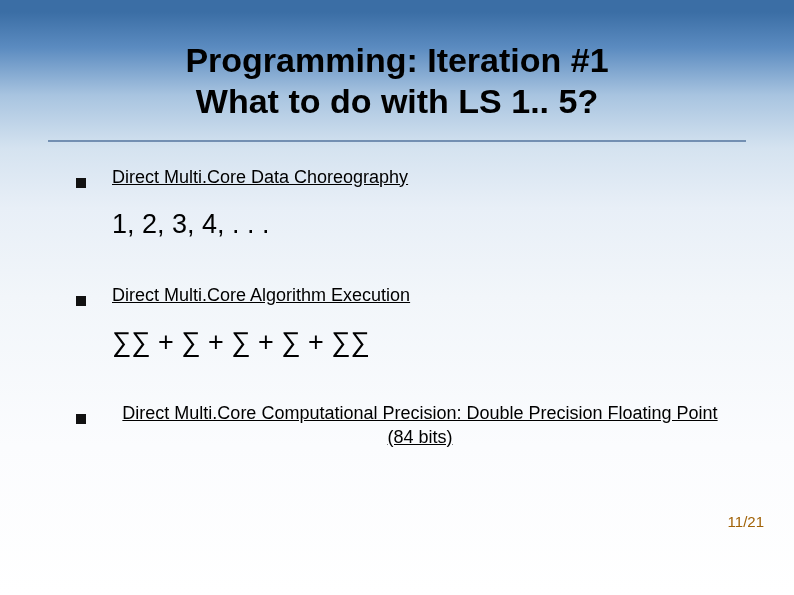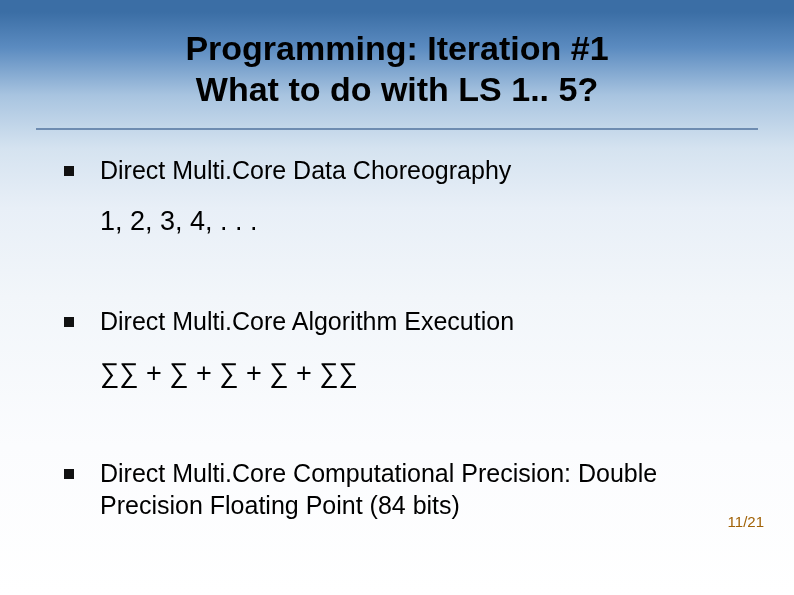--- a/index.html
+++ b/index.html
@@ -15,21 +15,21 @@
       #e8eff7 35%,
       #f2f6fa 50%,
       #fbfcfe 75%,
       #ffffff 100%);
     position: relative;
   }
   .slide {
     width: 794px;
     height: 548px;
     position: relative;
-    padding: 4px;
+    padding: 16px;
   }
   .title-block {
     text-align: center;
     padding-top: 24px;
     padding-bottom: 10px;
     color: #000;
   }
   .title-line {
     font-size: 34px;
     font-weight: bold;
@@ -43,33 +43,34 @@
   }
   .content {
     padding: 24px 50px 0 60px;
   }
   .bullet-row {
     display: flex;
     align-items: flex-start;
     margin-top: 18px;
   }
   .bullet-row.first { margin-top: 0; }
-  .bullet-row.spaced { margin-top: 68px; }
+  .bullet-row.spaced { margin-top: 44px; text-align: center; }
   .bullet {
     width: 10px;
     height: 10px;
     background: #111;
     flex: 0 0 10px;
     margin-top: 12px;
     margin-right: 26px;
   }
   .bullet-text {
-    font-size: 25px;
+    font-size: 18px;
     color: #000;
     line-height: 1.3;
+    text-decoration: underline;
   }
   .sub-text {
     font-size: 27px;
     color: #000;
     margin-left: 36px;
     margin-top: 20px;
   }
   .page-num {
     position: absolute;
     bottom: 18px;

